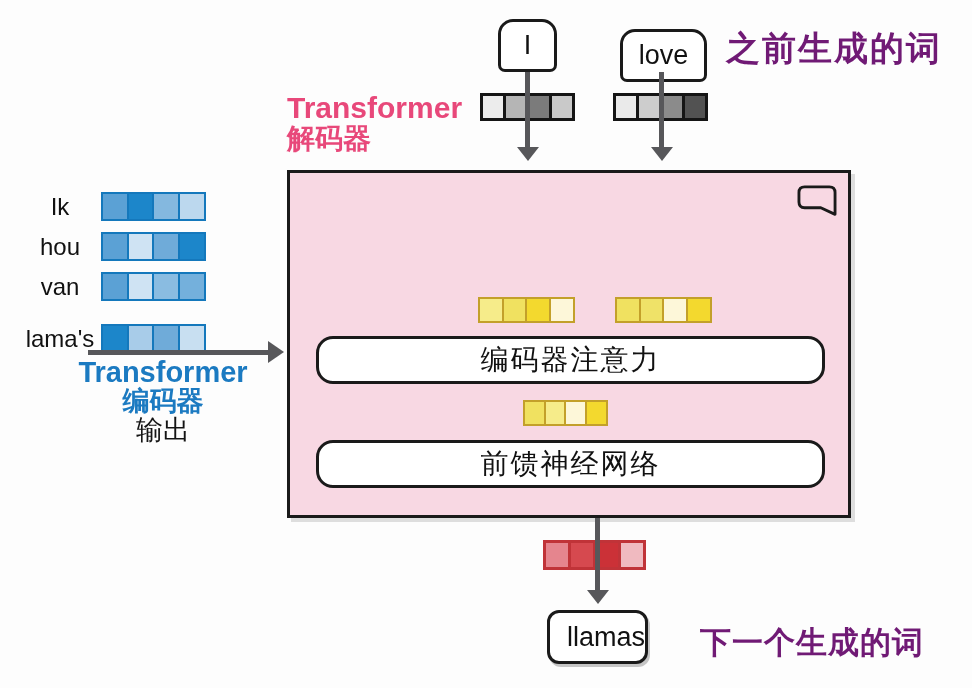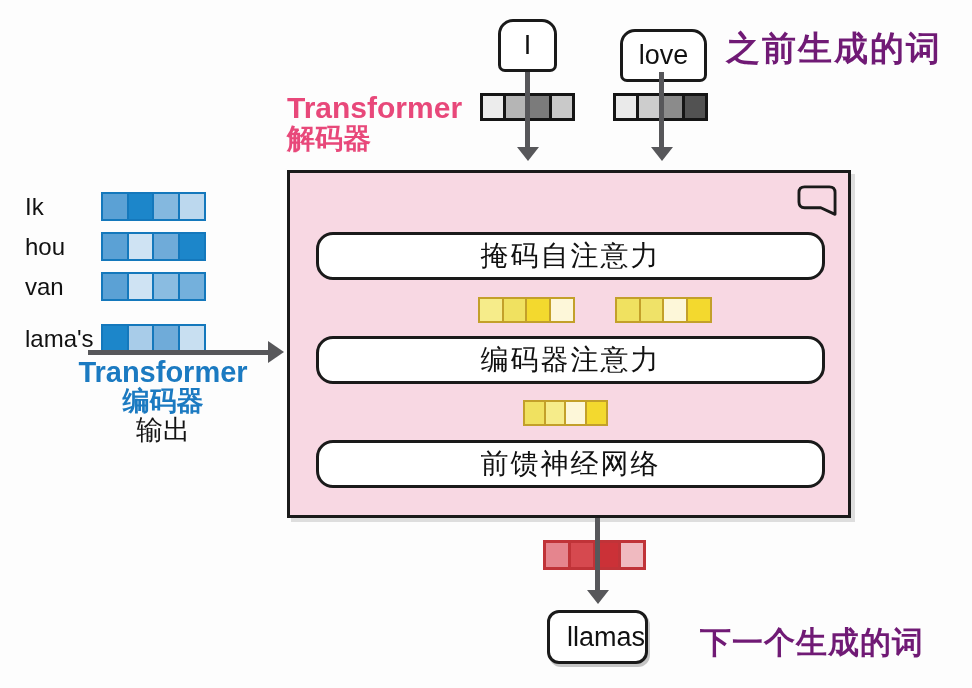--- a/index.html
+++ b/index.html
@@ -47,21 +47,21 @@
   .vec .cell:first-child{margin-left:0;}
   
   .v-line{position:absolute;width:5px;background:#57575a;z-index:5;}
   .v-head{position:absolute;width:0;height:0;border-left:11px solid transparent;
           border-right:11px solid transparent;border-top:14px solid #57575a;z-index:5;}
   .h-line{position:absolute;height:5px;background:#57575a;z-index:5;}
   .h-head{position:absolute;width:0;height:0;border-top:11px solid transparent;
           border-bottom:11px solid transparent;border-left:16px solid #57575a;z-index:5;}
   
   .enc-row{position:absolute;left:25px;display:flex;align-items:center;}
-  .enc-label{width:70px;text-align:left;padding-right:6px;font-size:24px;color:#111;white-space:nowrap;}
+  .enc-label{width:70px;text-align:center;padding-right:6px;font-size:24px;color:#111;white-space:nowrap;}
   .enc-row .vec{position:static;}
 </style>
 </head>
 <body>
 
 <div id="canvas">
 
   <div class="token-box" style="left:498px;top:19px;width:59px;height:53px;">
     <span>I</span>
   </div>
@@ -90,23 +90,20 @@
 
   <div class="decoder-title">
     <span class="t-en">Transformer</span>
     <span class="t-zh">解码器</span>
   </div>
 
   <div class="decoder-box">
     <svg class="bubble" width="44" height="38" viewBox="0 0 46 40">
       <path d="M10 4 H36 Q42 4 42 10 V33 L27 26 H10 Q4 26 4 20 V10 Q4 4 10 4 Z" fill="none" stroke="#1a1a1a" stroke-width="3" stroke-linejoin="round"></path>
     </svg>
-    <div class="layer" style="top:59px;">
-      <span>掩码自注意力</span>
-    </div>
     <div class="layer" style="top:163px;">
       <span>编码器注意力</span>
     </div>
     <div class="layer" style="top:267px;">
       <span>前馈神经网络</span>
     </div>
   </div>
 
   <div class="vec vec-yellow" style="left:478px;top:297px;">
       <div class="cell" style="background: rgb(246, 236, 138);"></div>

